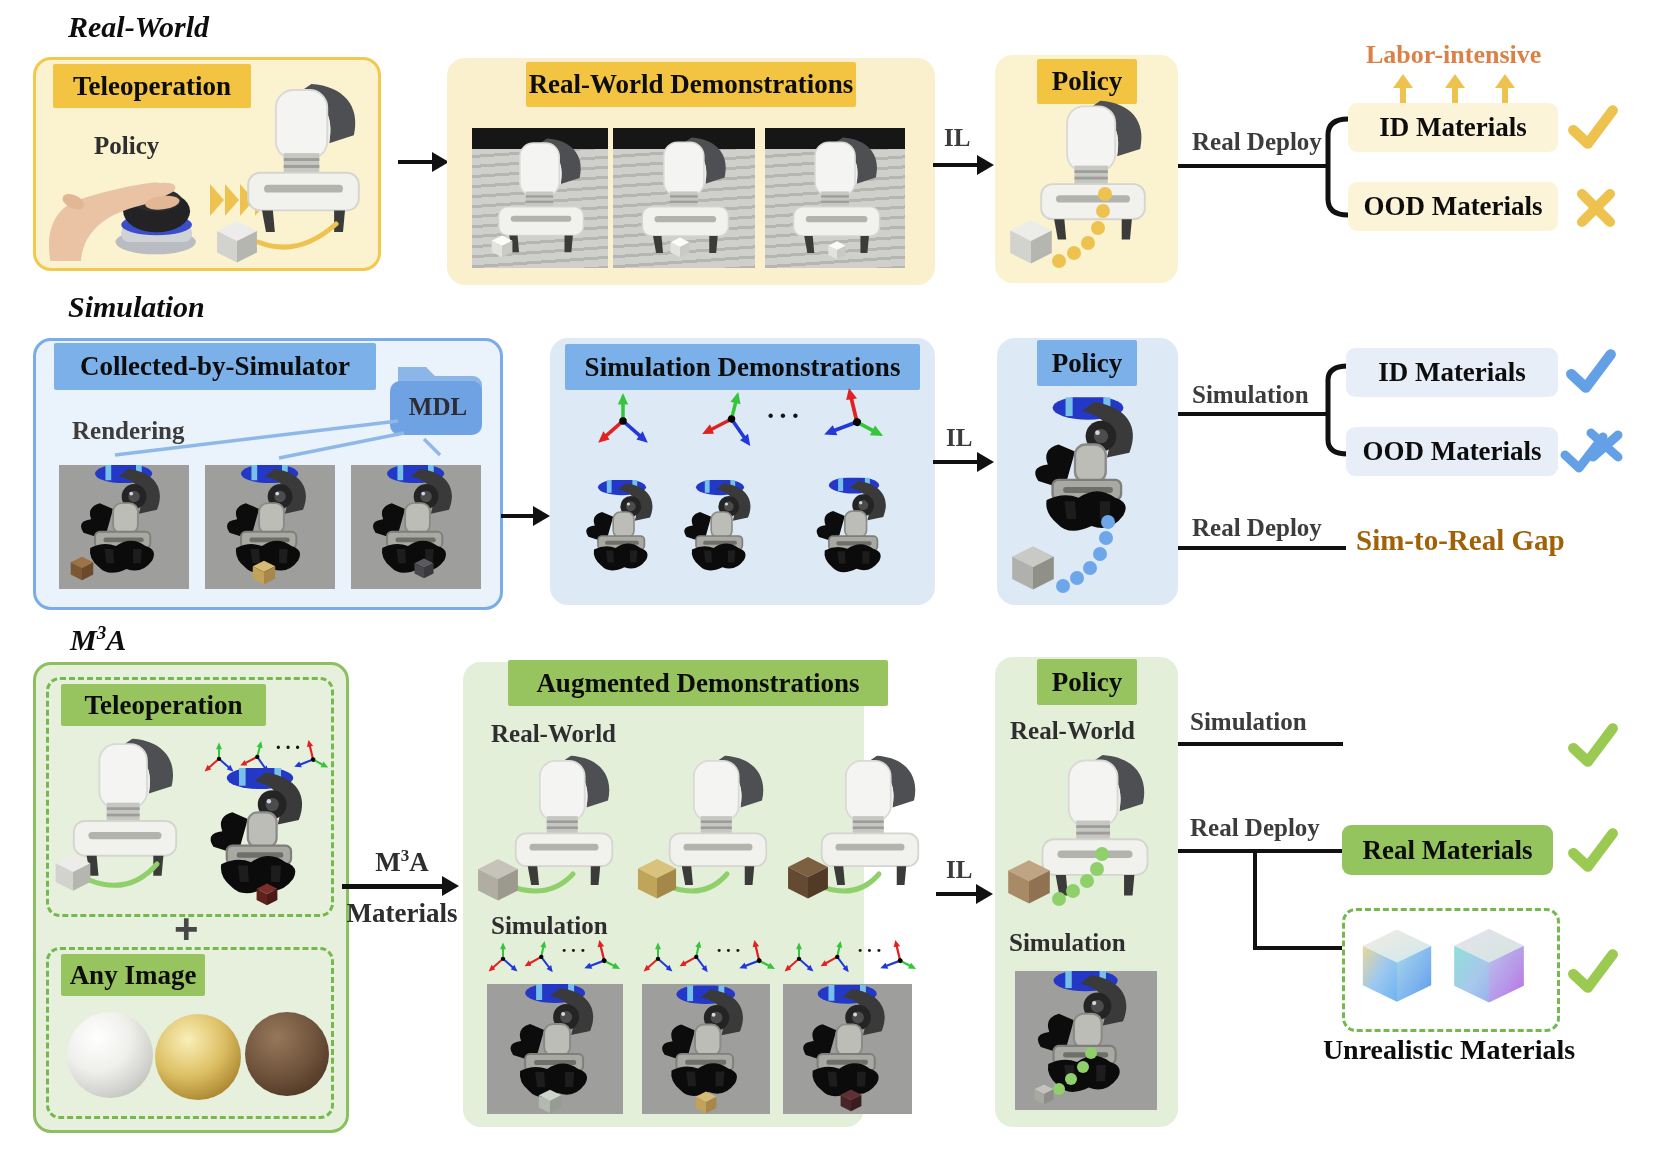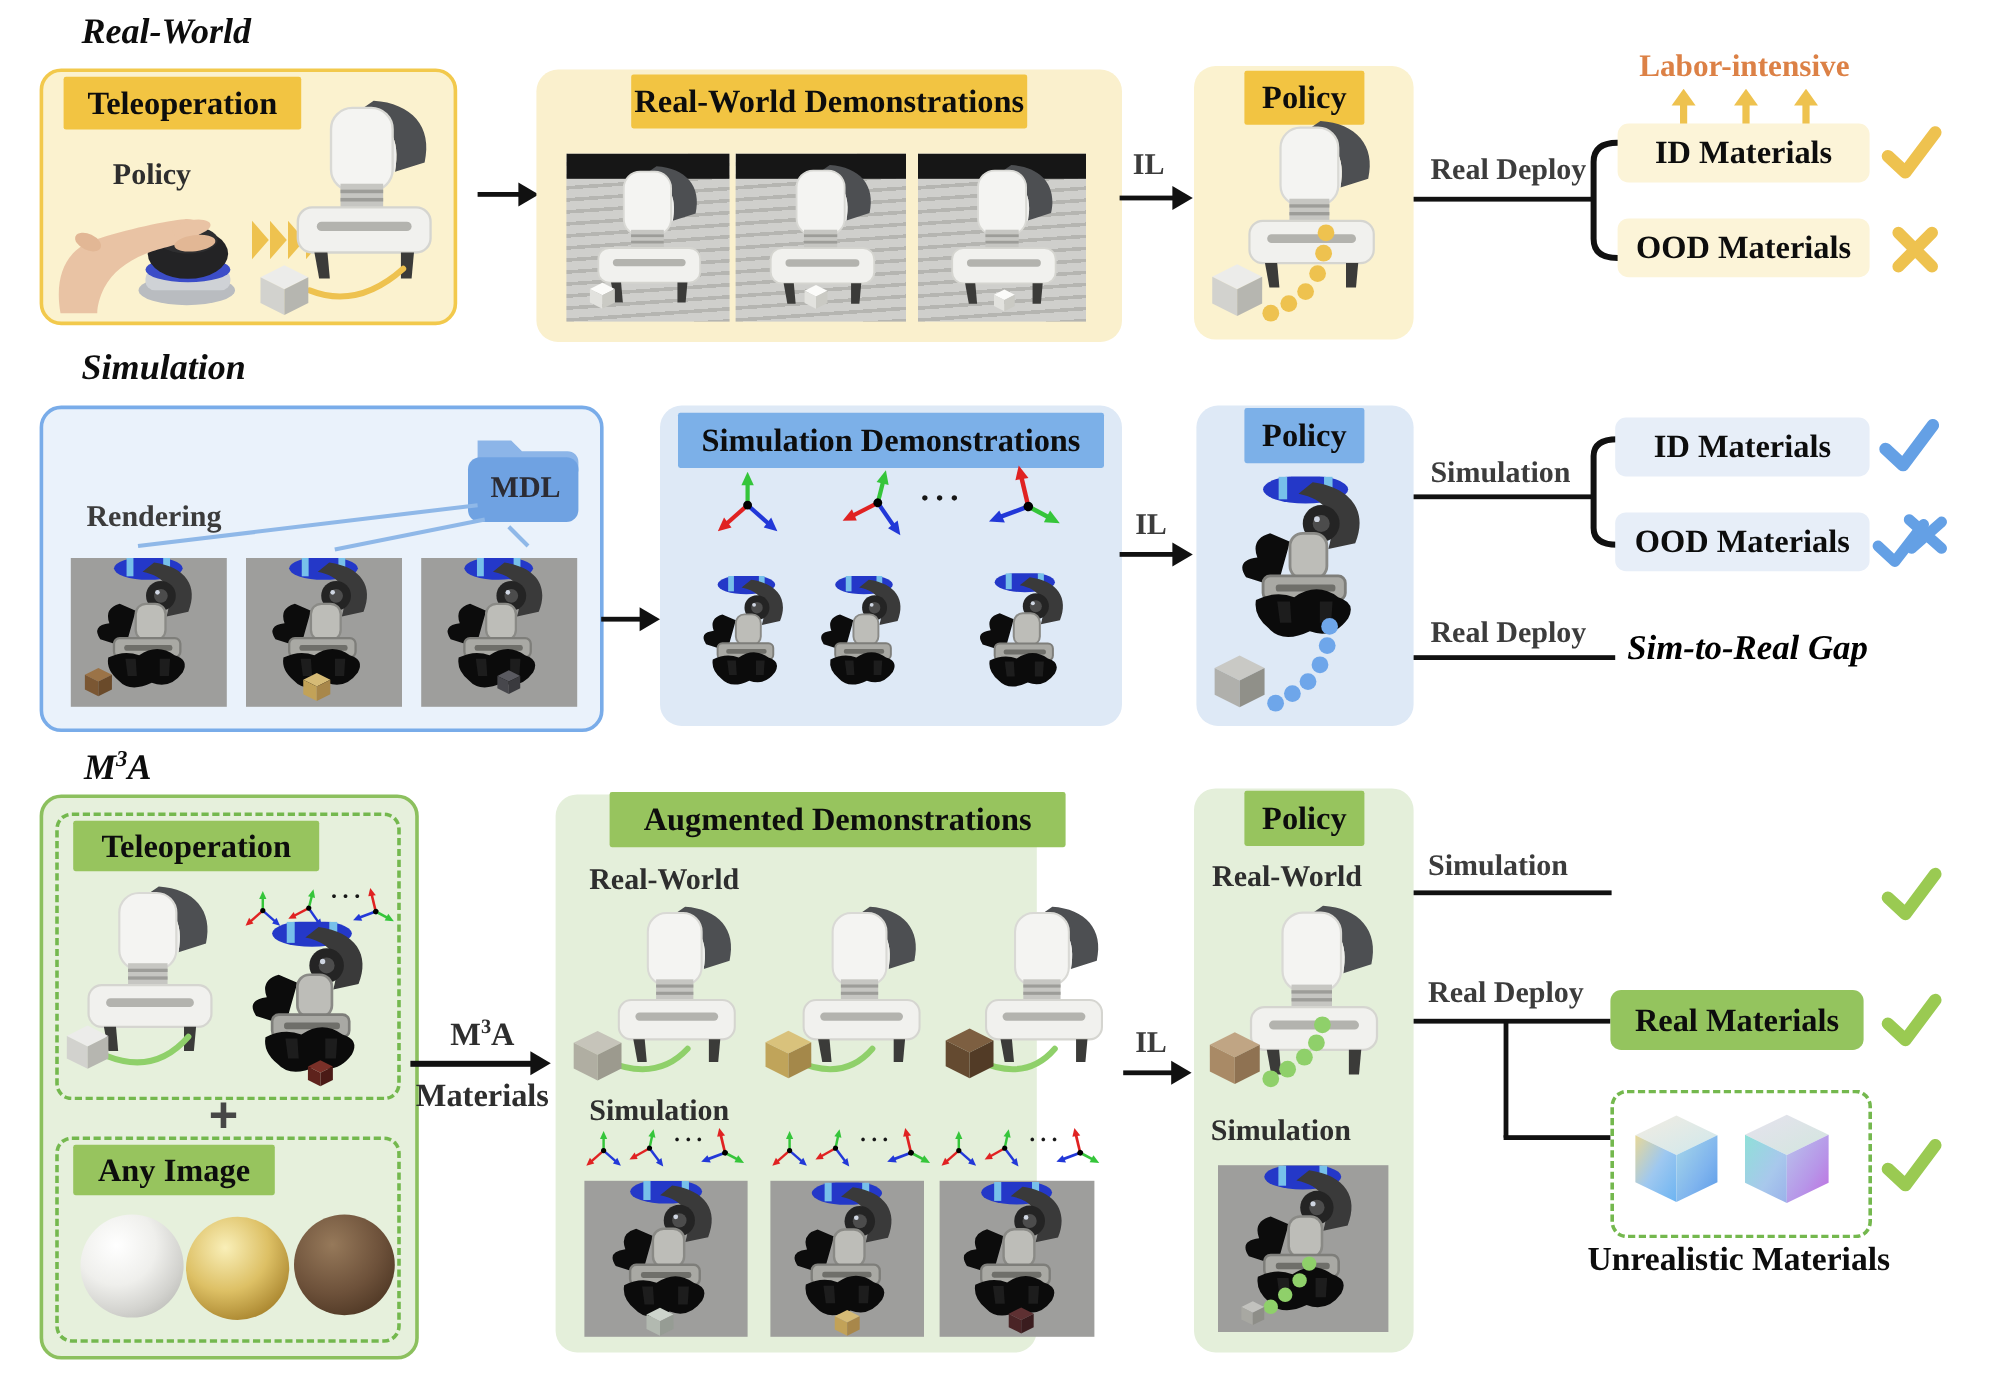--- a/index.html
+++ b/index.html
@@ -238,20 +238,21 @@
 <div class="mat-box" style="left:1348px;top:182px;width:210px;height:49px;background:#FCF4D8;">OOD Materials</div>
 <div class="check" style="left:1574px;top:186px;width:44px;height:44px;color:#EEC24F;">
       <svg class="icon" viewBox="0 0 44 44">
         <use href="#x-sym"></use>
       </svg>
     </div>
 
 <div class="sec-title" style="left:68px;top:290px;">Simulation</div>
 
 <div class="panel" style="left:33px;top:338px;width:464px;height:266px;background:#EAF2FB;border:3px solid #79ACE9;">
+  <div class="hdr" style="left:18px;top:2px;width:322px;height:47px;background:#7CB0E8;">Collected-by-Simulator</div>
   <div class="folder-wrap" style="left:352px;top:18px;width:100px;height:78px;">
     <svg class="icon" viewBox="0 0 100 78">
           <use href="#folder-sym"></use>
         </svg>
     <span>MDL</span>
   </div>
   <div class="lbl" style="left:36px;top:76px;">Rendering</div>
   <svg class="abs" style="left:0;top:0;" width="464" height="266" viewBox="0 0 464 266">
     <line x1="79" y1="114" x2="362" y2="80" stroke="#8FB8E8" stroke-width="3.4"></line>
     <line x1="243" y1="117" x2="368" y2="92" stroke="#8FB8E8" stroke-width="3.4"></line>
@@ -356,21 +357,21 @@
     </div>
 <div class="mat-box" style="left:1346px;top:427px;width:212px;height:49px;background:#E7EEF8;">OOD Materials</div>
 <div class="check" style="left:1560px;top:424px;width:66px;height:58px;color:#64A0E5;">
       <svg class="icon" viewBox="0 0 66 58">
         <use href="#checkx-sym"></use>
       </svg>
     </div>
 
 <div class="lbl" style="left:1192px;top:514px;">Real Deploy</div>
 <div class="line" style="left:1178px;top:546px;width:168px;height:4px;"></div>
-<div class="lbl" style="left:1356px;top:524px;color:#000000;font-size:29px;font-style:italic;">Sim-to-Real Gap</div>
+<div class="lbl" style="left:1356px;top:524px;color:#a16207;font-size:29px;">Sim-to-Real Gap</div>
 
 <div class="sec-title" style="left:70px;top:622px;"><span>M</span><sup>3</sup><span>A</span></div>
 
 <div class="panel" style="left:33px;top:662px;width:310px;height:465px;background:#E6F0DC;border:3px solid #8CC05E;">
   <div class="dashed-green" style="left:10px;top:12px;width:282px;height:234px;">
     <div class="hdr" style="left:12px;top:4px;width:205px;height:42px;background:#97C45E;">Teleoperation</div>
     <div class="abs" style="left:12px;top:56px;width:128px;height:148px;">
       <svg class="icon" viewBox="0 0 140 160">
             <use href="#robot-real"></use>
           </svg>
@@ -401,21 +402,21 @@
       <svg class="sr" viewBox="0 0 110 130">
             <use href="#robot-sim"></use>
           </svg>
       <svg class="cube" style="left:58px;top:114px;width:24px;height:24px;--ct:#7a3028;--cl:#5e221c;--cr:#4a1a16;" viewBox="0 0 60 60">
             <use href="#cube3d"></use>
           </svg>
     </div>
   </div>
   <div class="plus-sign" style="left:138px;top:240px;">+</div>
   <div class="dashed-green" style="left:10px;top:282px;width:282px;height:166px;">
-    <div class="hdr" style="left:12px;top:4px;width:168px;height:42px;background:#97C45E;">Any Image</div>
+    <div class="hdr" style="left:12px;top:4px;width:144px;height:42px;background:#97C45E;">Any Image</div>
     <div class="sphere marble" style="left:18px;top:62px;width:86px;height:86px;"></div>
     <div class="sphere gold" style="left:106px;top:64px;width:86px;height:86px;"></div>
     <div class="sphere wood" style="left:196px;top:62px;width:84px;height:84px;"></div>
   </div>
 </div>
 
 <div class="lbl lbl-dk" style="left:352px;top:846px;width:100px;text-align:center;font-size:27px;"><span>M</span><sup style="font-size:17px;">3</sup><span>A</span></div>
 <div class="harrow" style="left:342px;top:884px;width:102px;height:5px;"></div>
 <div class="lbl lbl-dk" style="left:342px;top:898px;width:120px;text-align:center;font-size:27px;">Materials</div>
 

